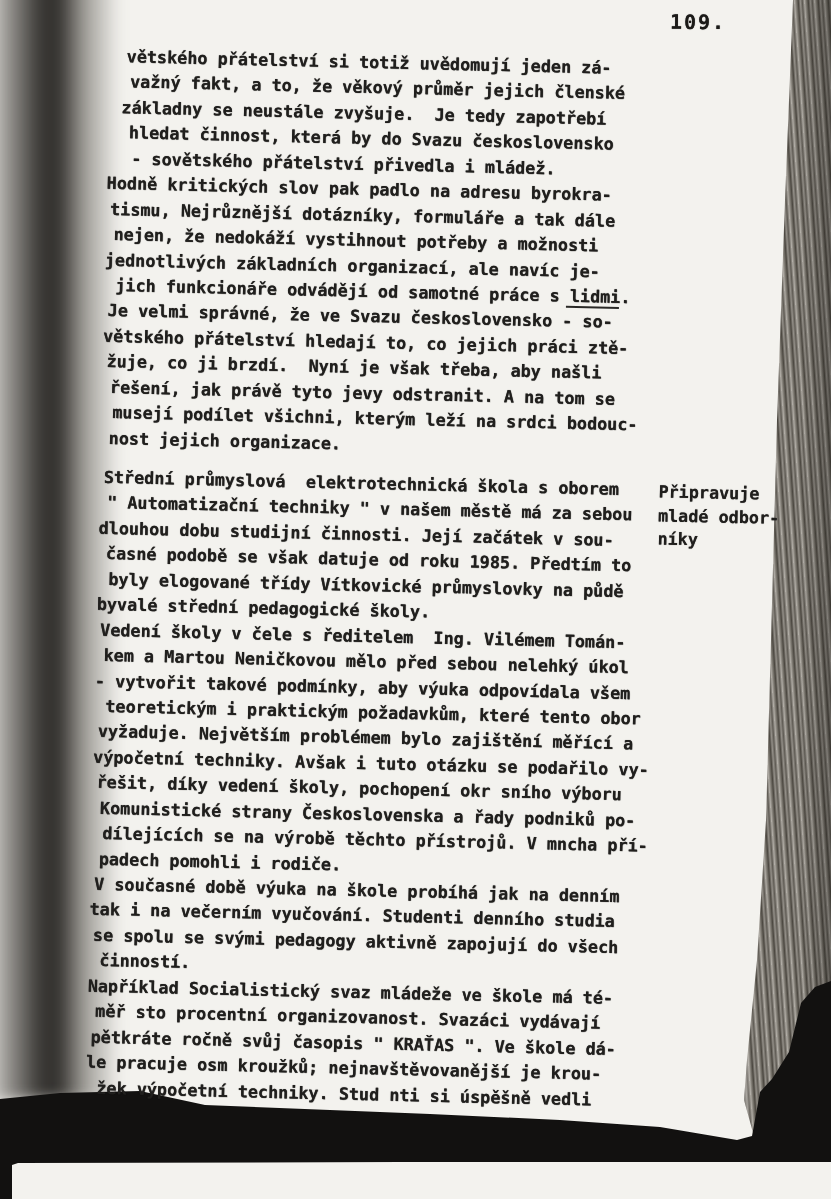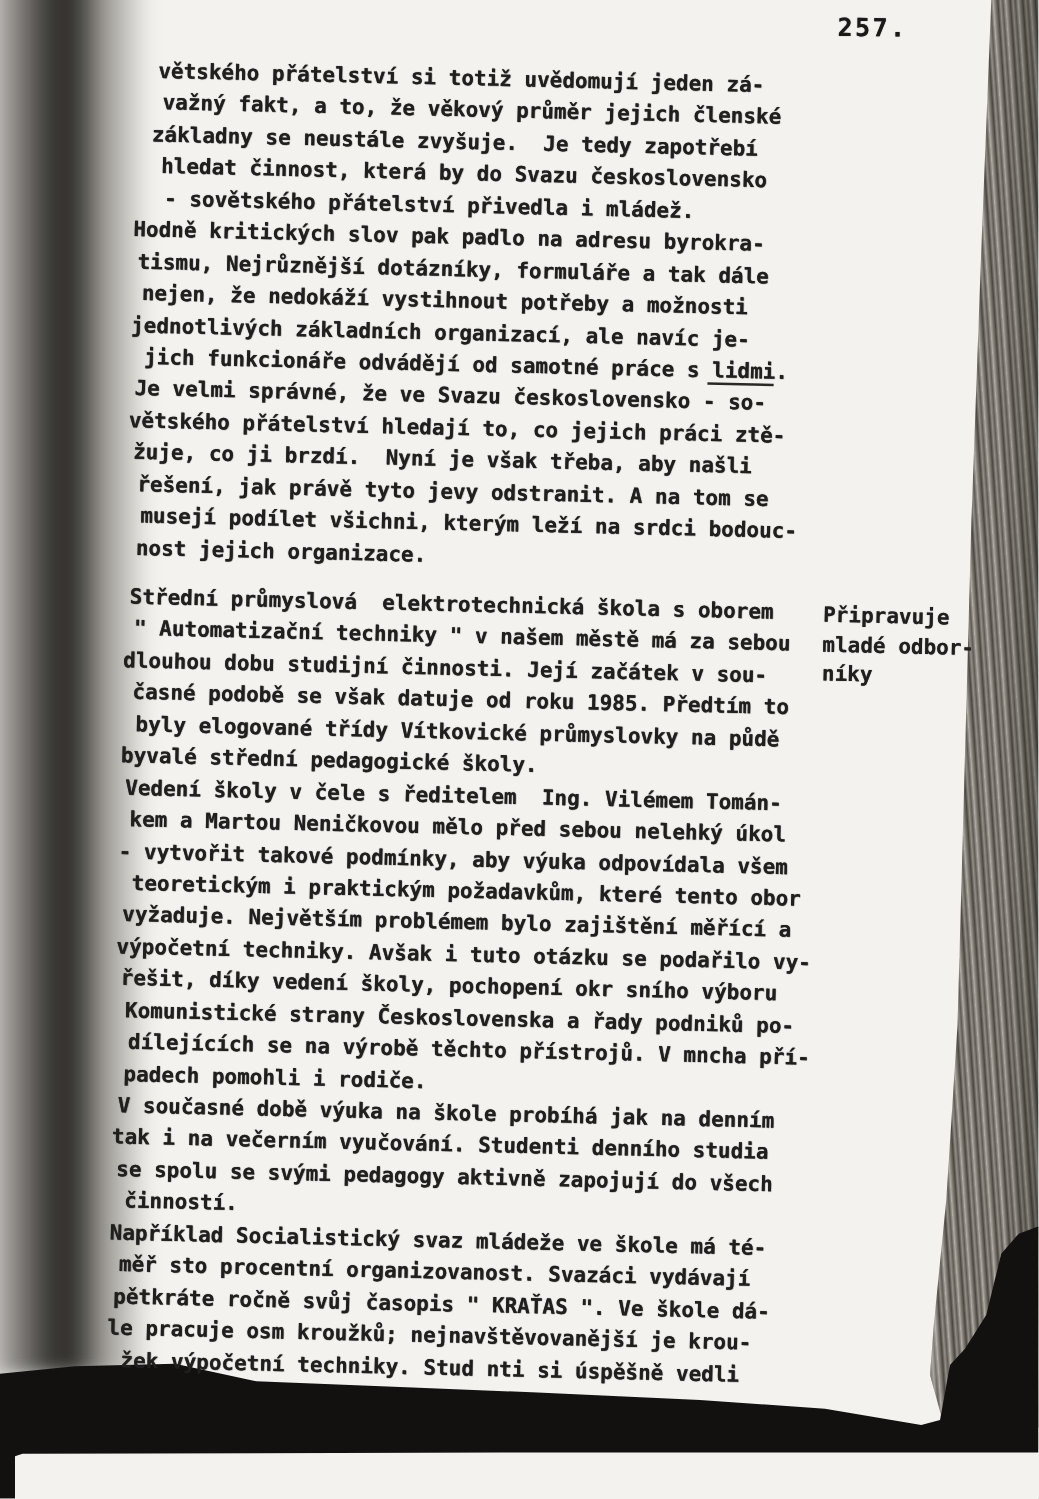--- a/index.html
+++ b/index.html
@@ -79,21 +79,21 @@
 </head>
 <body>
 
 <div id="scan">
   <div class="gutter"></div>
   <div class="fore-edge"></div>
   <div class="edge-highlight"></div>
   <div class="black-bottom"></div>
   <div class="black-chip"></div>
 
-  <div class="page-number">257.</div>
+  <div class="page-number">109.</div>
 
   <div class="text-block">
     <div class="para p1">
         <div class="line">větského přátelství si totiž uvědomují jeden zá-</div>
         <div class="line">važný fakt, a to, že věkový průměr jejich členské</div>
         <div class="line">základny se neustále zvyšuje.  Je tedy zapotřebí</div>
         <div class="line">hledat činnost, která by do Svazu československo</div>
         <div class="line">- sovětského přátelství přivedla i mládež.</div>
         <div class="line">Hodně kritických slov pak padlo na adresu byrokra-</div>
         <div class="line">tismu, Nejrůznější dotázníky, formuláře a tak dále</div>

